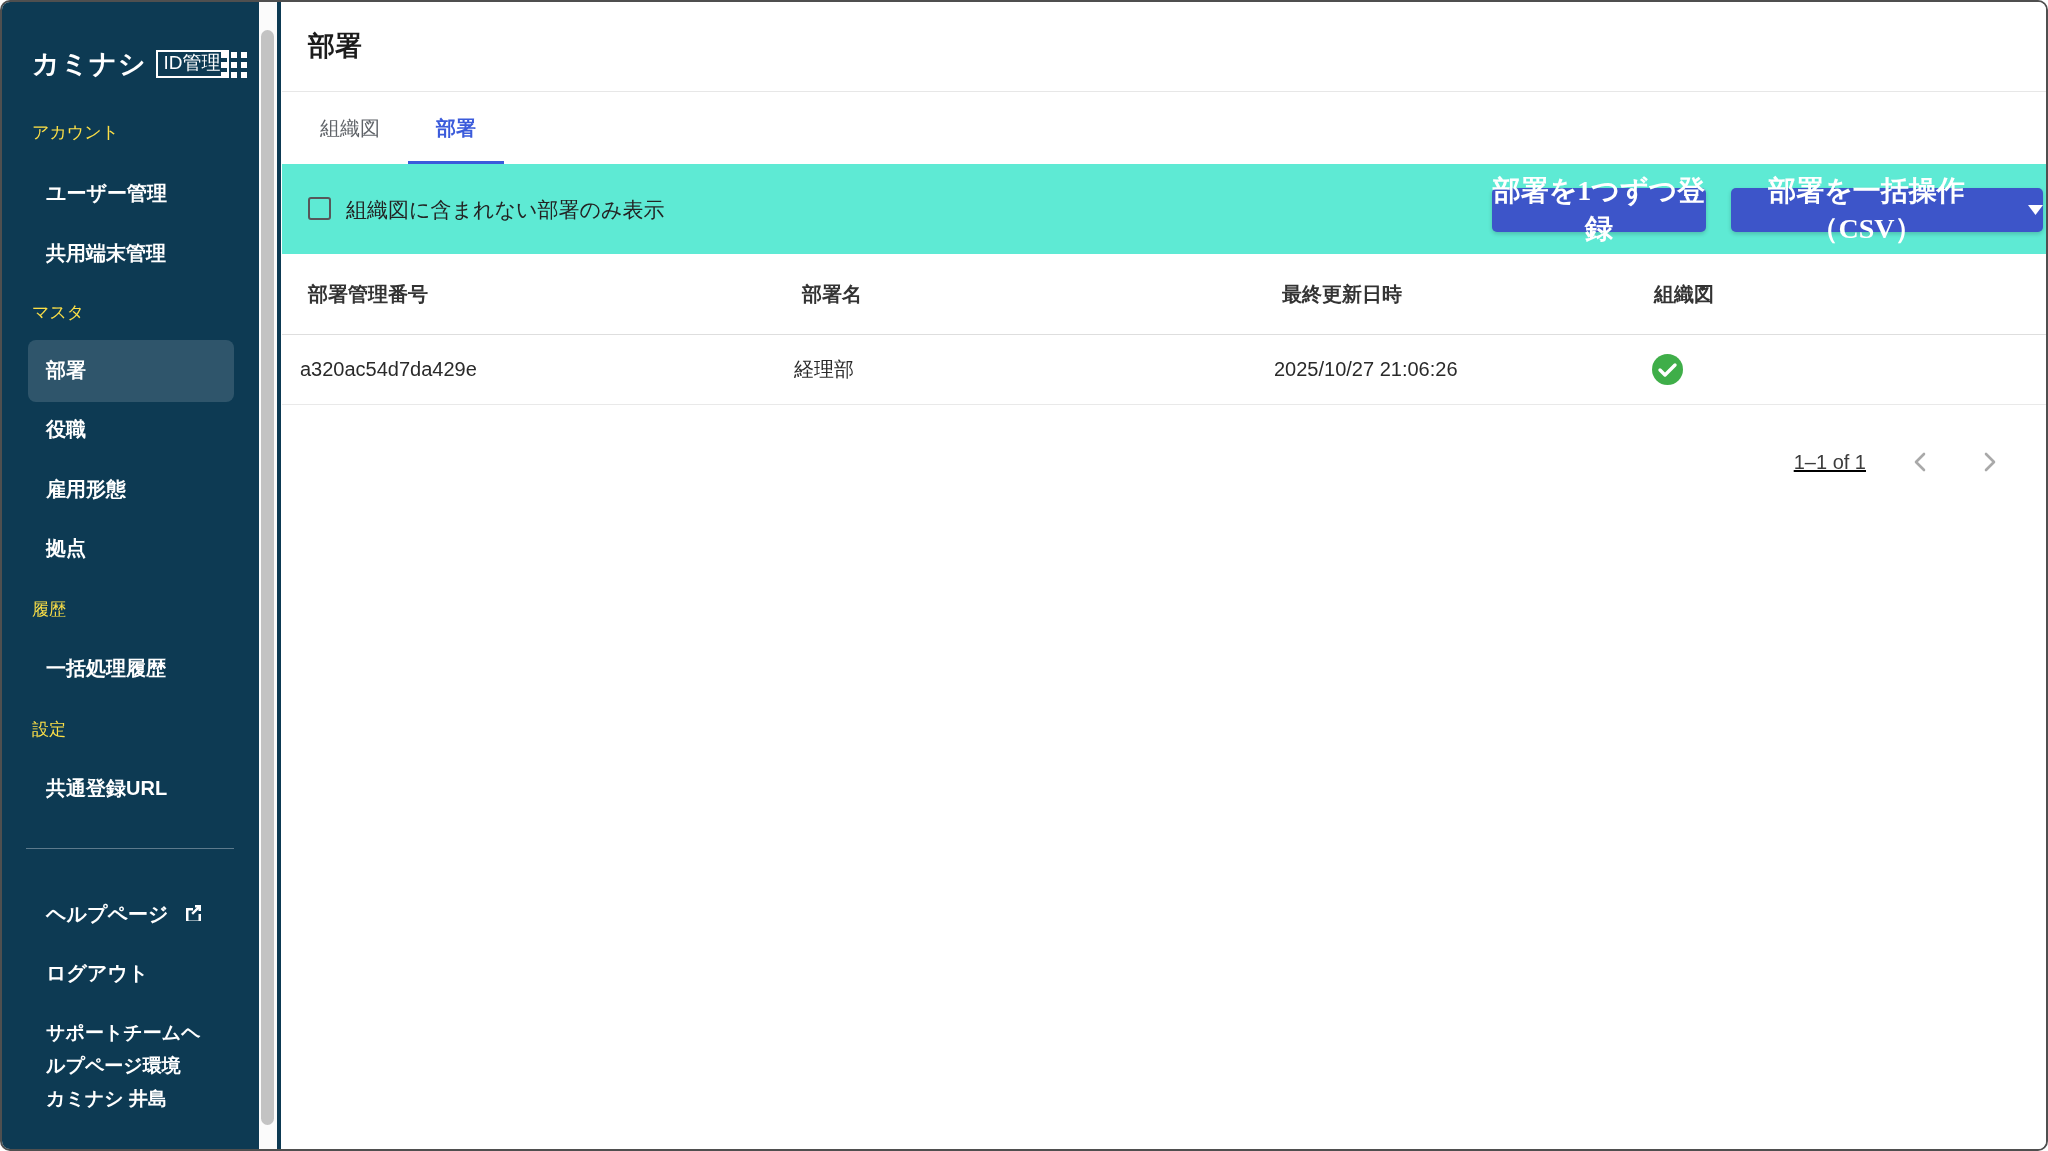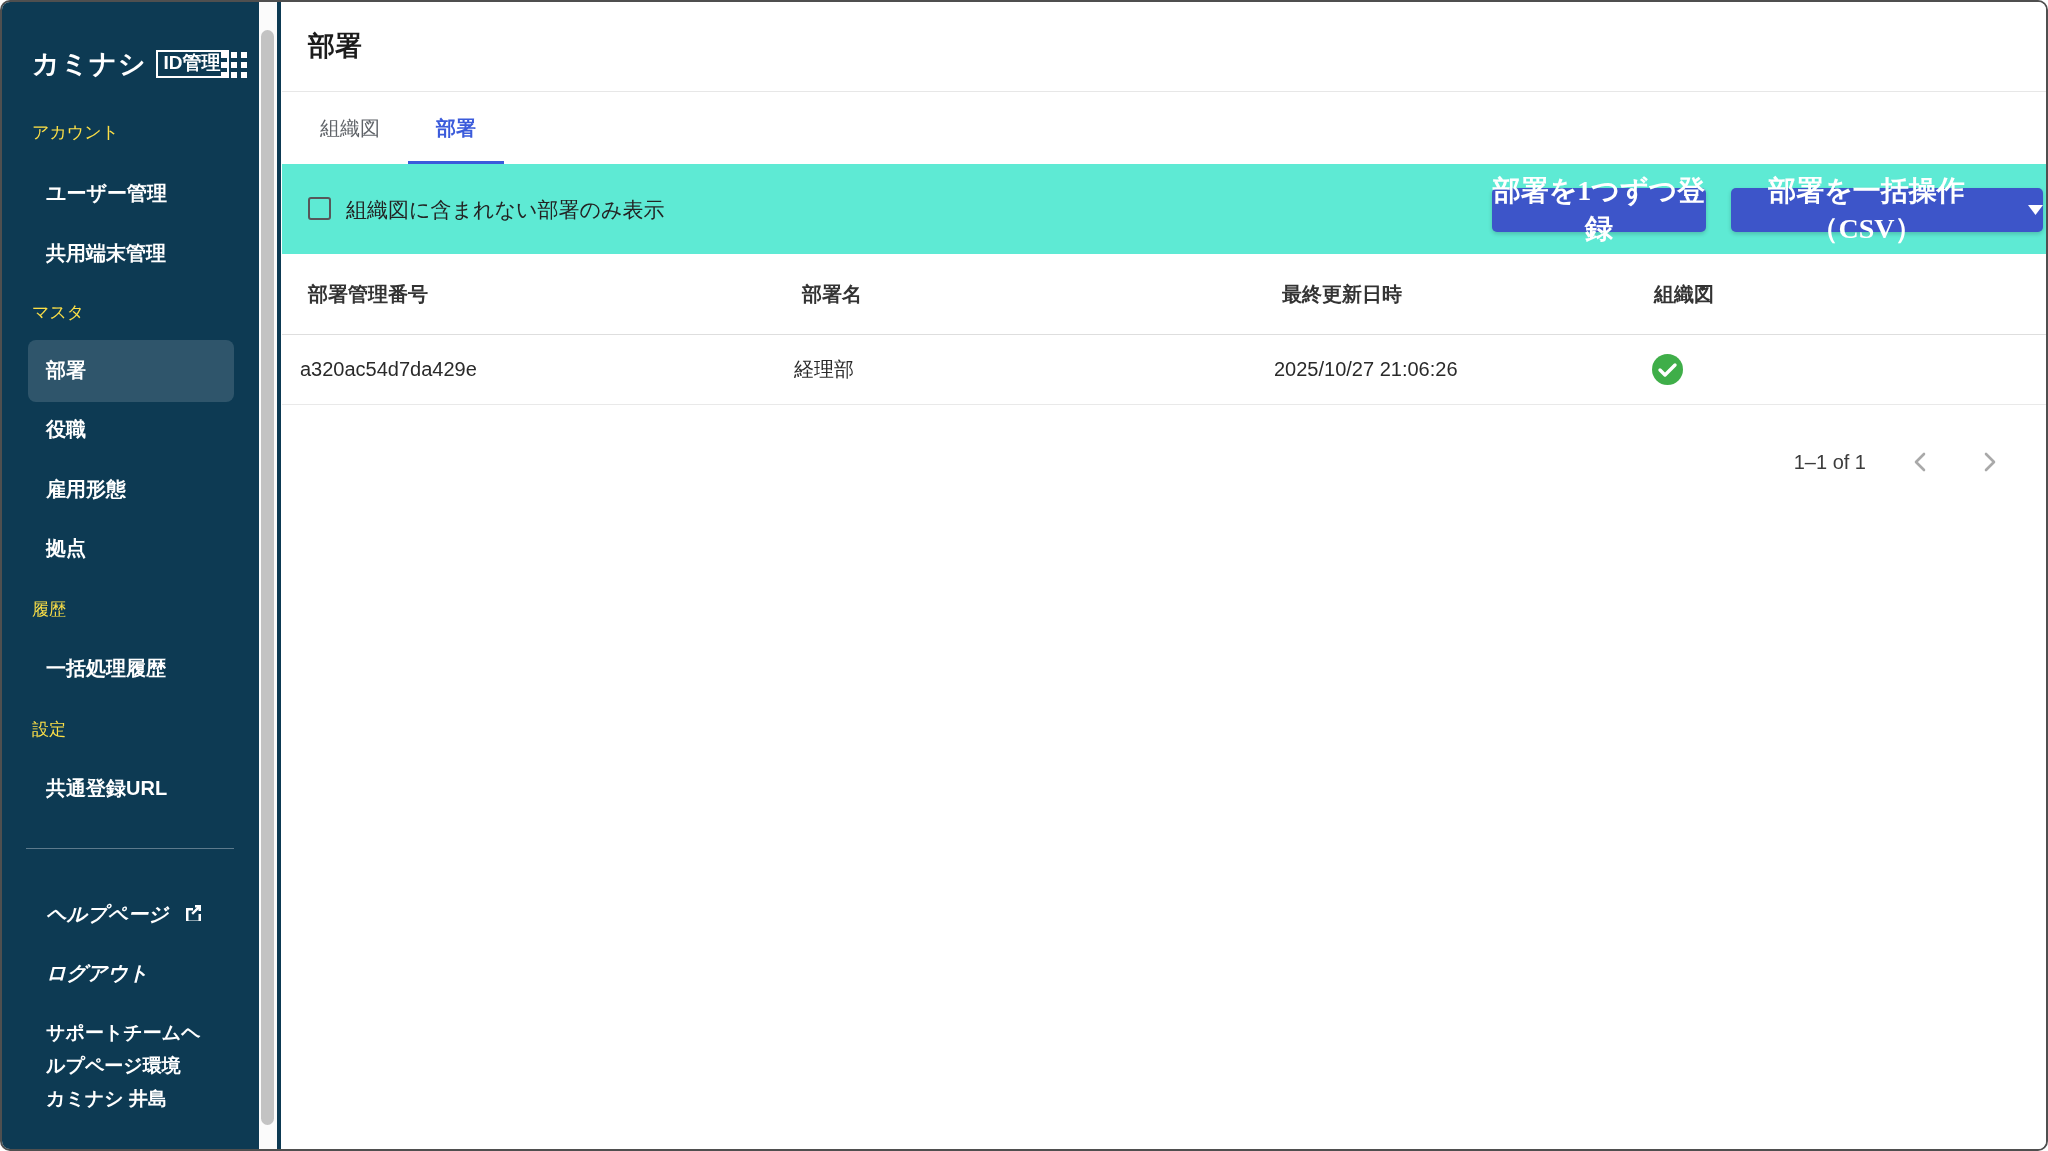--- a/index.html
+++ b/index.html
@@ -10,29 +10,29 @@
     position:relative; width:2048px; height:1151px;
     border:2px solid #4f4f4f; border-radius:10px;
     overflow:hidden; background:#ffffff;
   }
 
   
   .sidebar { position:absolute; left:0; top:0; width:279px; height:100%; background:#0d3a53; }
   .logo-row { position:absolute; left:30px; top:44px; display:flex; align-items:center; }
   .logo-text { color:#ffffff; font-size:27px; font-weight:700; letter-spacing:1px; }
   .logo-badge { margin-left:9px; border:2px solid #ffffff; color:#ffffff; font-size:19px;
-                font-weight:700; padding:1px 6px 2px; line-height:1.1; }
+                font-weight:400; padding:1px 6px 2px; line-height:1.1; }
   .apps-icon { position:absolute; right:34px; top:50px; width:26px; height:26px; cursor:pointer; }
   .nav-label { position:absolute; left:30px; color:#fde047; font-size:17px; font-weight:400; }
   .nav-item { position:absolute; left:44px; color:#ffffff; font-size:20px; font-weight:700; cursor:pointer; white-space:nowrap; }
   .nav-active-bg { position:absolute; left:26px; width:206px; height:62px; top:338px;
                    background:rgba(255,255,255,0.14); border-radius:8px; }
   .sidebar-divider { position:absolute; left:24px; right:47px; top:846px; height:1px; background:#5d7a8c; }
   .nav-link { position:absolute; left:44px; color:#ffffff; font-size:20px; font-weight:700; cursor:pointer;
-              display:flex; align-items:center; gap:16px;font-style:italic; }
+              display:flex; align-items:center; gap:16px; }
   .footer-line { position:absolute; left:44px; color:#ffffff; font-size:19px; font-weight:700; }
 
   .scroll-track { position:absolute; left:257px; top:0; width:18px; height:100%; background:#fbfbfb; }
   .scroll-thumb { position:absolute; left:2px; top:28px; width:13px; height:1095px;
                   background:#c3c3c3; border-radius:7px; }
 
   
   .content { position:absolute; left:280px; top:0; right:0; bottom:0; background:#ffffff; }
   .page-title { position:absolute; left:26px; top:26px; font-size:27px; font-weight:700; color:#1c1c1c; }
   .title-divider { position:absolute; left:0; right:0; top:89px; height:1px; background:#e7e7e7; }
@@ -59,21 +59,21 @@
            display:grid; grid-template-columns:494px 480px 372px 1fr; align-items:center;
            padding-left:26px; border-bottom:1px solid #dedede; }
   .th { font-size:20px; font-weight:600; color:#333333; white-space:nowrap; }
   .trow { position:absolute; left:0; right:0; top:333px; height:70px;
           display:grid; grid-template-columns:494px 480px 372px 1fr; align-items:center;
           padding-left:18px; border-bottom:1px solid #e9e9e9; }
   .td { font-size:20px; color:#2a2a2a; white-space:nowrap; }
   .check-circle { width:31px; height:31px; margin-left:6px; display:block; }
 
   .pagination { position:absolute; right:44px; top:438px; height:44px;
-                display:flex; align-items:center; gap:42px; }
+                display:flex; align-items:center; gap:42px;text-decoration:underline; }
   .pag-label { font-size:20px; color:#3c3c3c; }
   .pag-btn { width:26px; height:26px; cursor:default; display:flex; align-items:center; justify-content:center; }
 
   
   .dropdown { position:absolute; left:1732px; top:244px; width:282px; height:188px;
               background:#ffffff; border-radius:5px; z-index:20; padding:11px 0;
               box-shadow:0 6px 18px rgba(0,0,0,0.22), 0 2px 6px rgba(0,0,0,0.14); }
   .dd-item { height:55px; display:flex; align-items:center; padding-left:26px;
              font-size:21px; color:#1f1f1f; cursor:pointer; }
   .annotation-box { position:absolute; left:-9px; top:113px; width:163px; height:63px;

